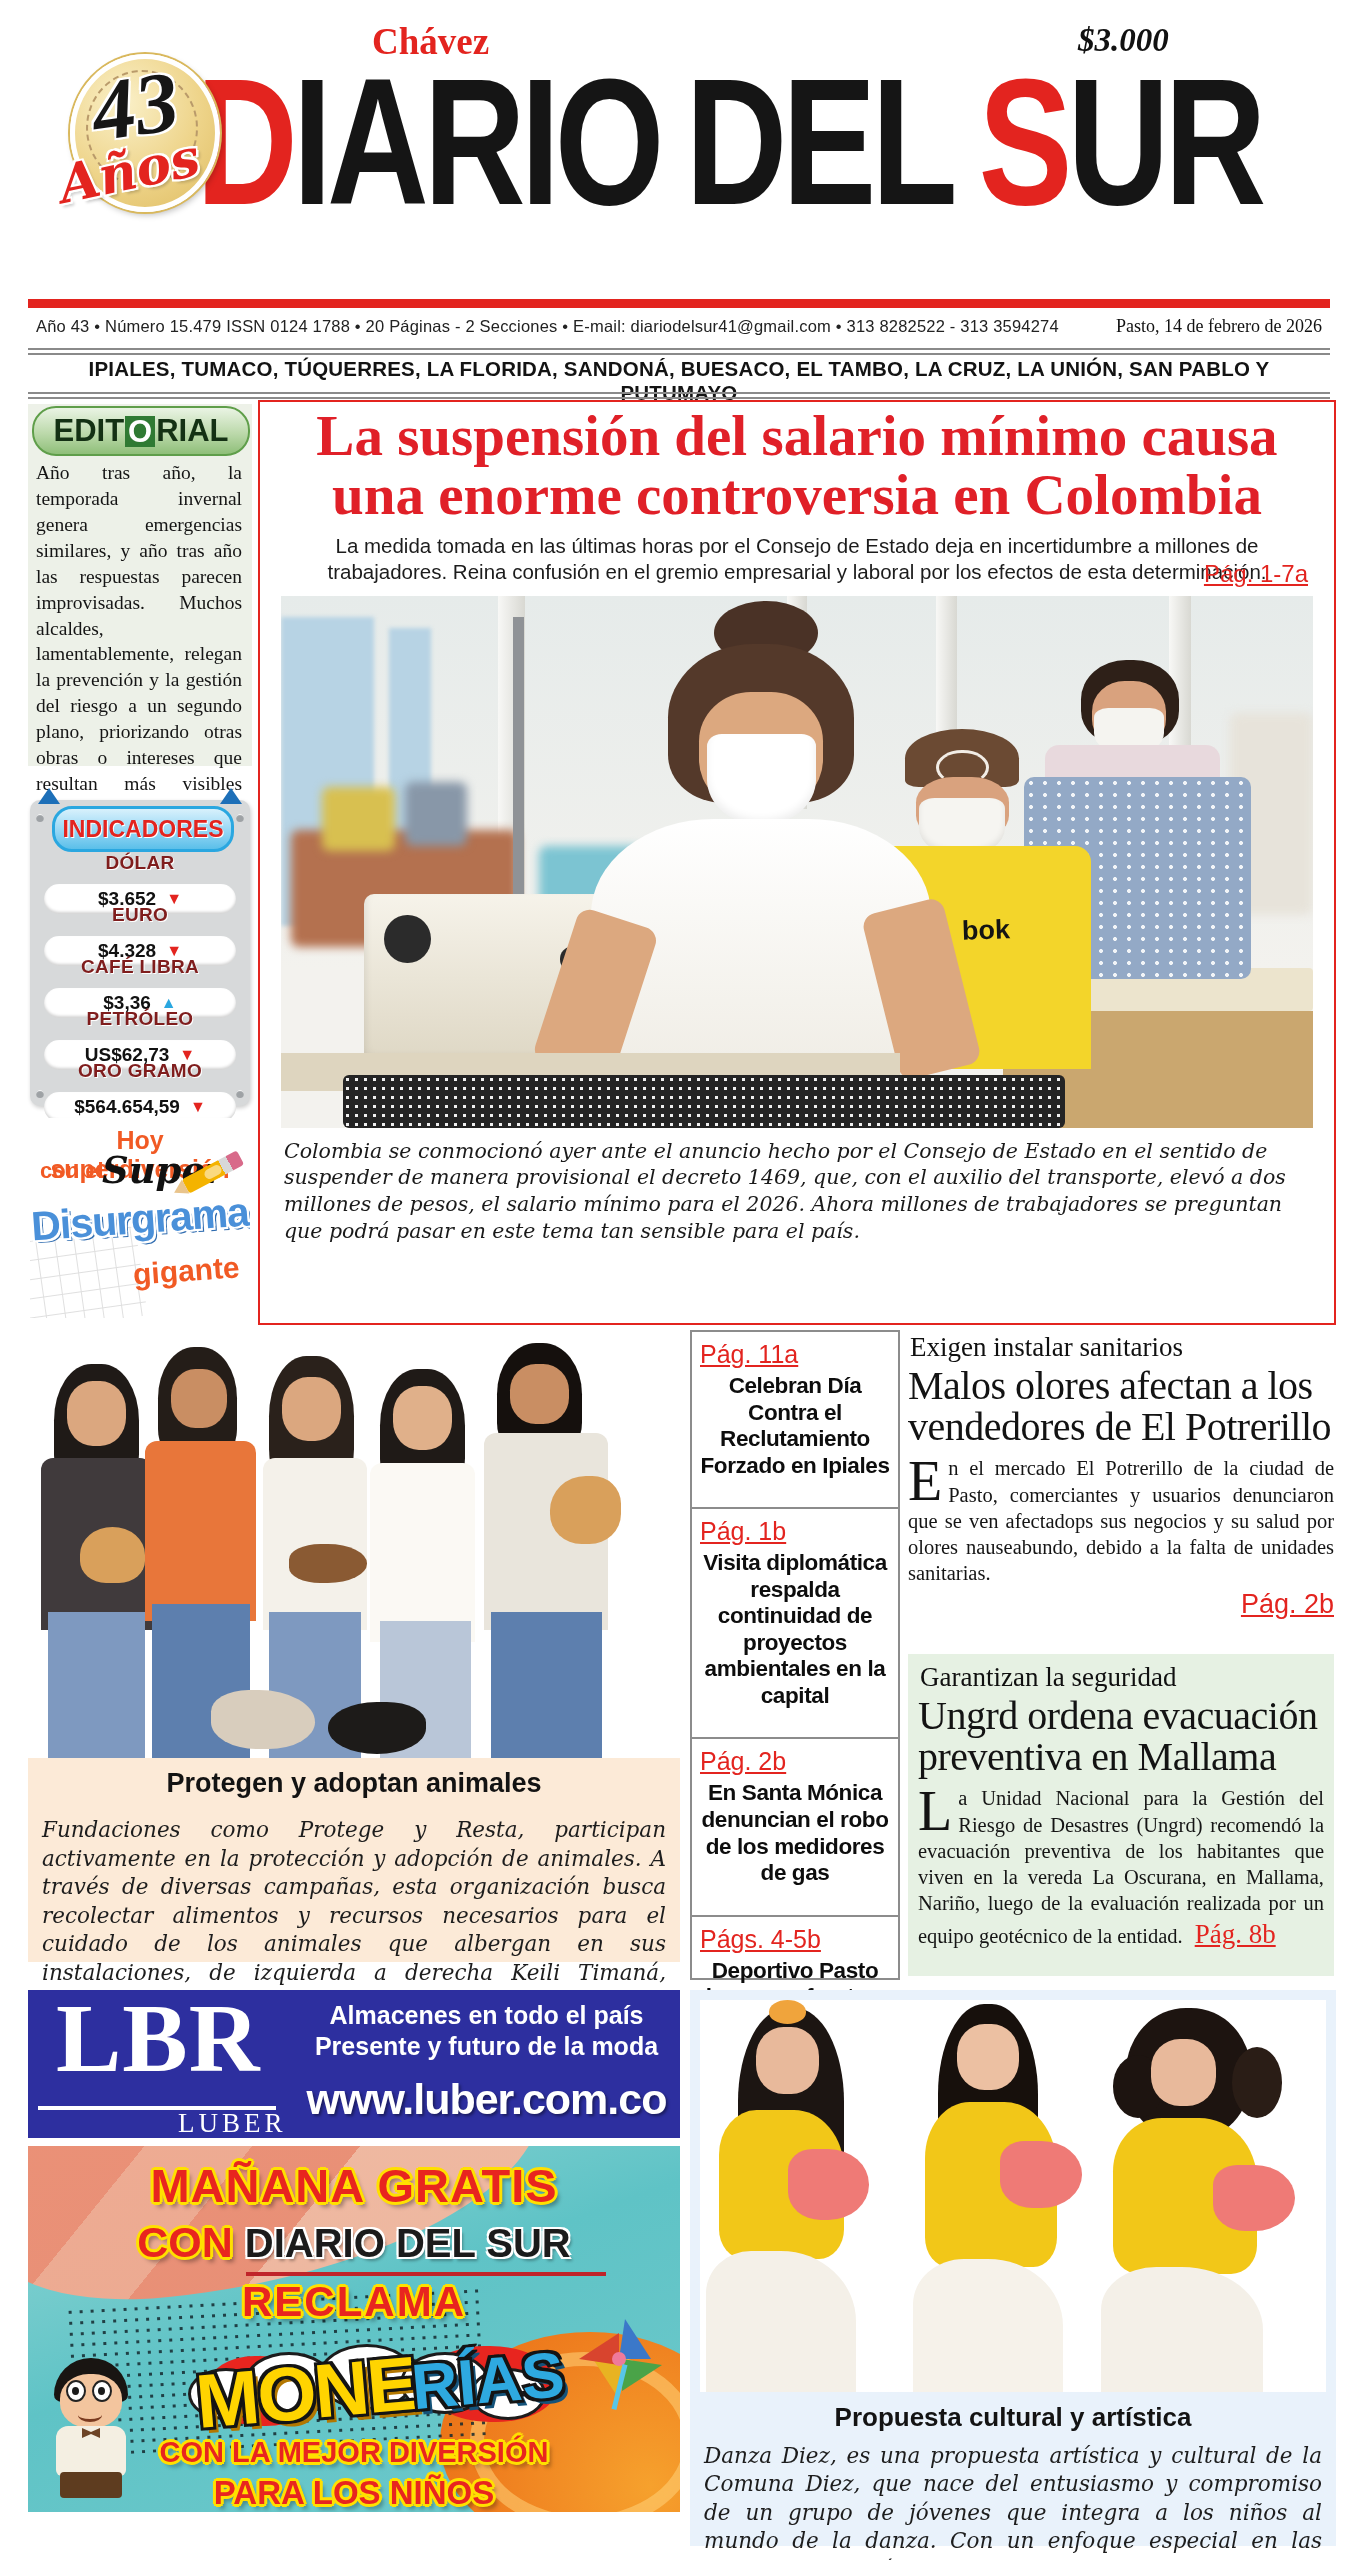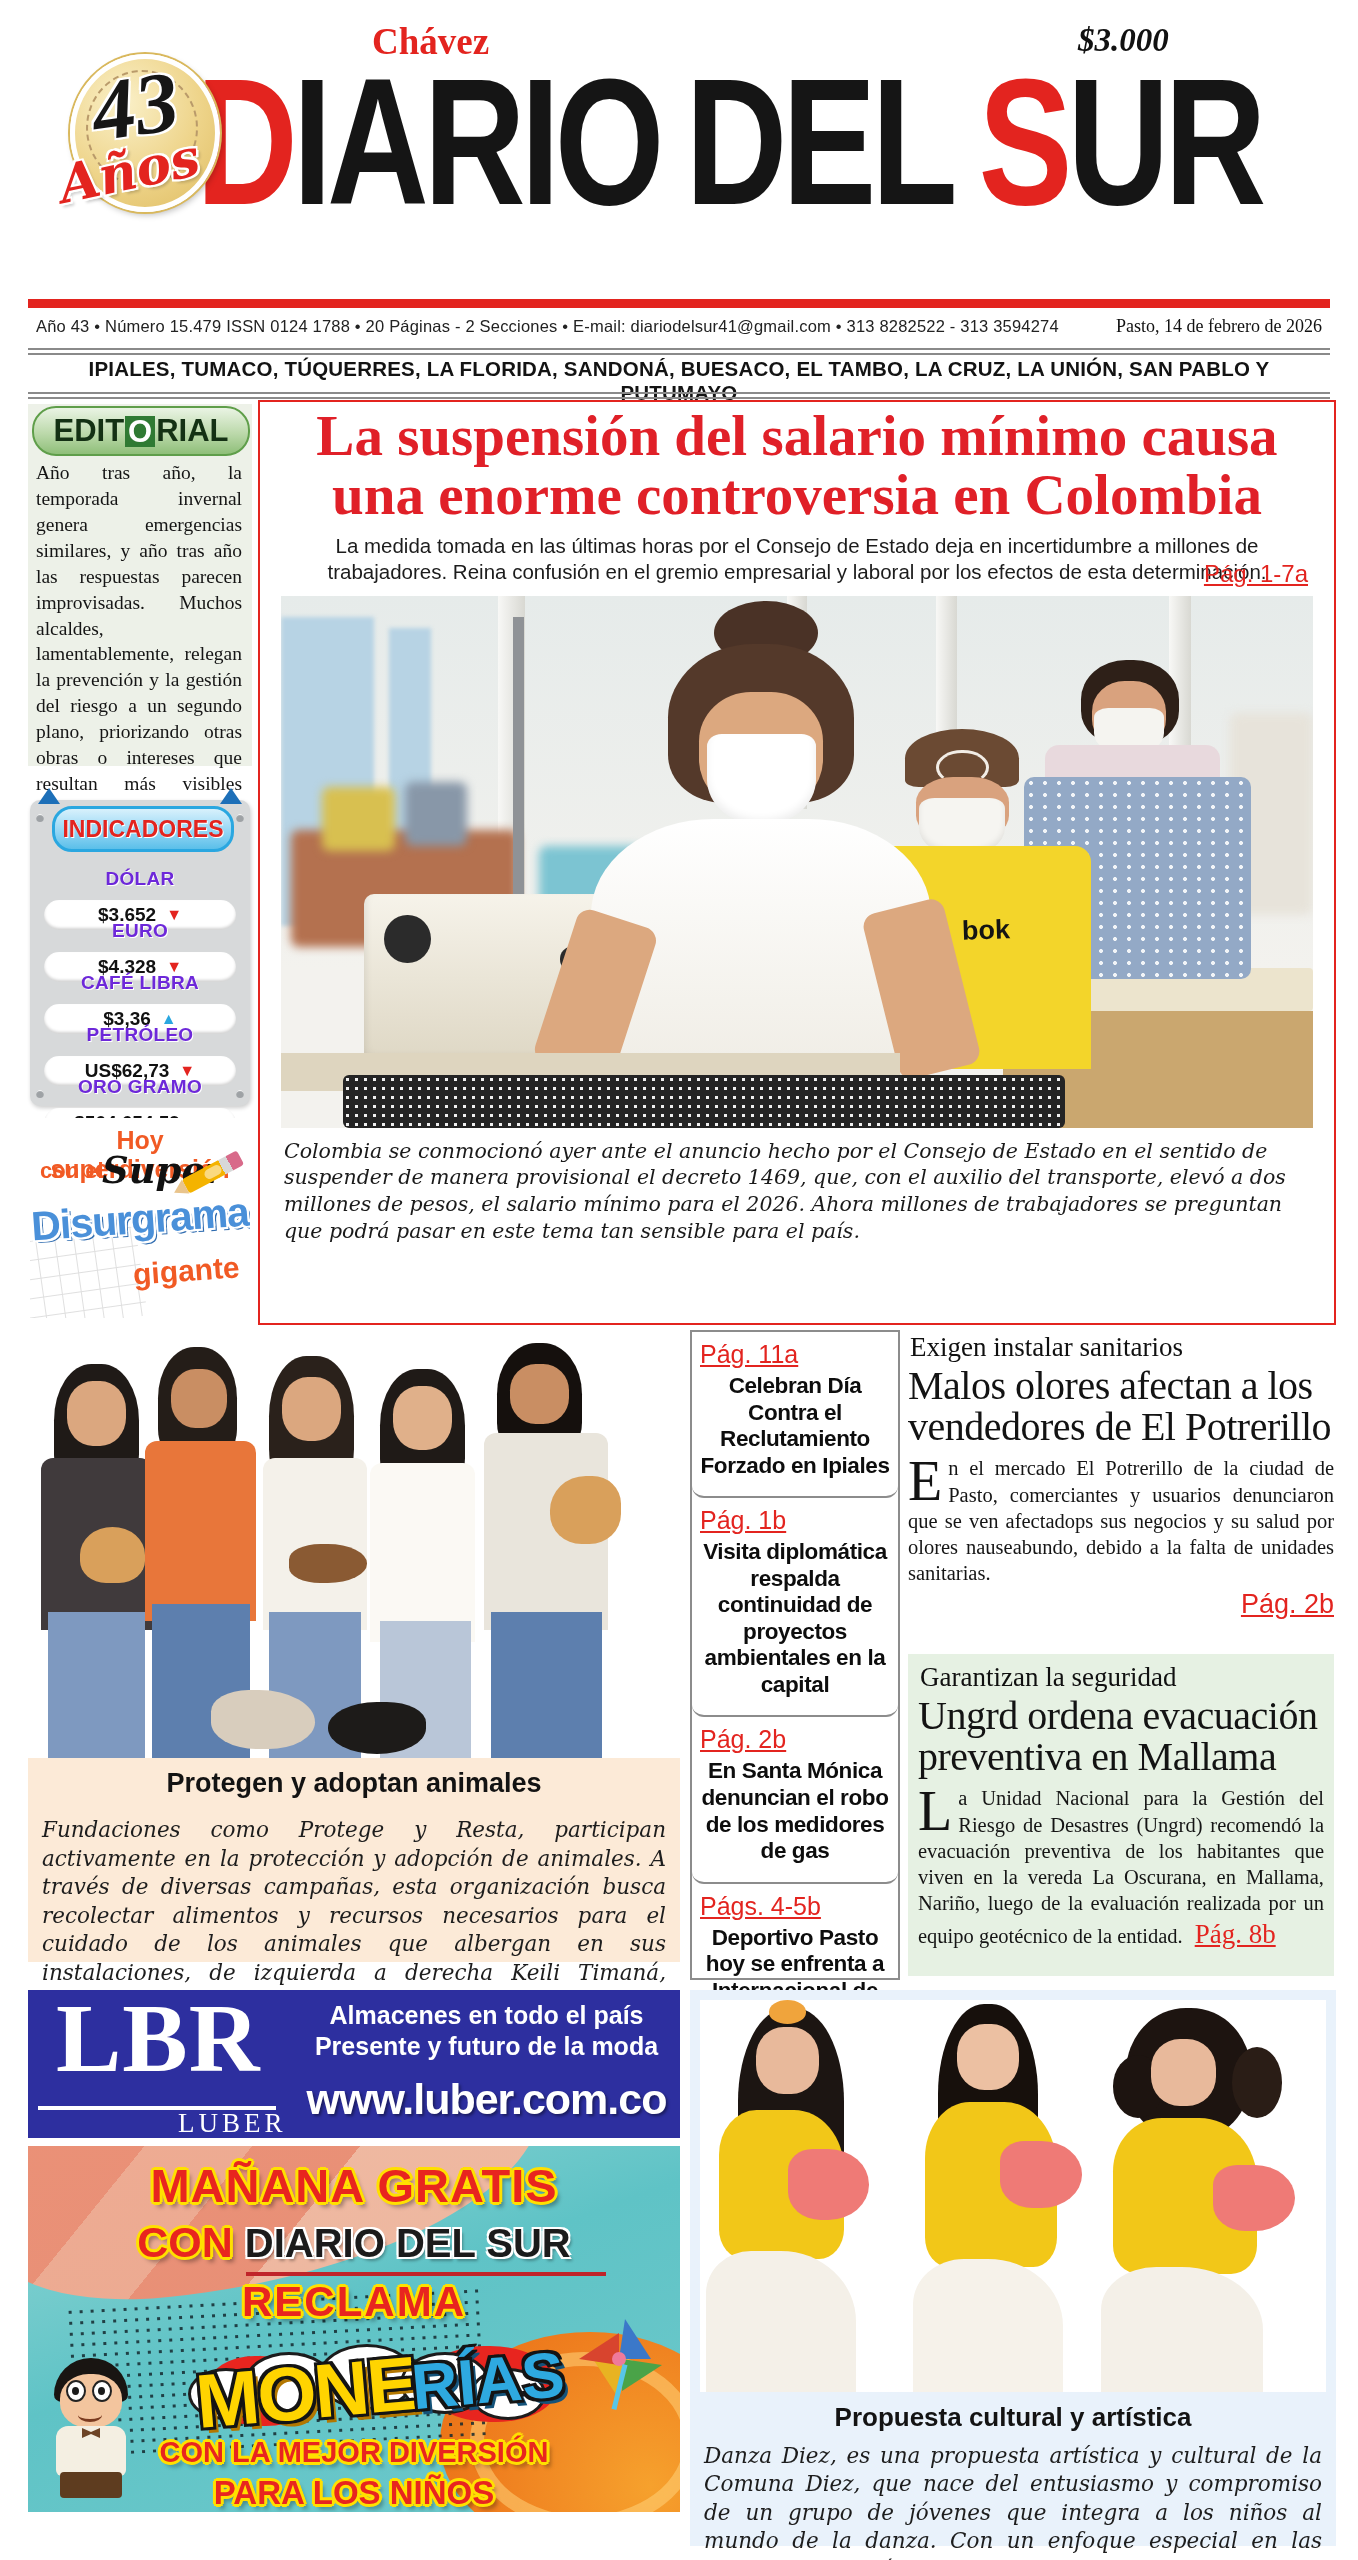--- a/index.html
+++ b/index.html
@@ -31,21 +31,21 @@
   .edi-pill{position:absolute;left:4px;top:2px;width:214px;height:46px;border-radius:24px;background:linear-gradient(180deg,#eaf4e4,#bcd9ab 55%,#8fbf79);border:2px solid #5f9e4a;display:flex;align-items:center;justify-content:center;font-weight:900;font-size:31px;color:#143114;}
   .edi-pill .o{background:#2f7a33;color:#fff;padding:0 3px;margin:0 1px;line-height:1;}
   .edi-body{position:absolute;left:8px;top:56px;width:206px;font-family:"Liberation Serif",serif;font-size:19.5px;line-height:1.33;text-align:justify;color:#151515;}
   .edi-body::first-line{}
   .indicators{left:30px;top:800px;width:220px;height:306px;background:#d7d9da;border-radius:10px;box-shadow:1px 2px 4px rgba(0,0,0,.2);}
   .ind-tri{position:absolute;width:0;height:0;border-left:11px solid transparent;border-right:11px solid transparent;border-bottom:16px solid #1d6fb8;top:-12px;}
   .ind-tri.l{left:8px;} .ind-tri.r{right:8px;}
   .screw{position:absolute;width:8px;height:8px;border-radius:50%;background:#9ea2a5;box-shadow:inset 0 1px 1px #fff;}
   .ind-head{position:absolute;left:22px;top:6px;width:176px;height:40px;border-radius:20px;background:linear-gradient(180deg,#d8f1fc,#8fd4f4 60%,#5bbfe9);border:3px solid #2aa7e0;display:flex;align-items:center;justify-content:center;font-weight:900;font-size:23px;color:#e3241f;text-shadow:1px 1px 0 #fff;}
   .ind-item{position:absolute;left:14px;width:192px;text-align:center;}
-  .ind-label{font-weight:800;font-size:19px;color:#6d28d9;text-shadow:1px 1px 0 #fff;letter-spacing:.3px;margin-top:16px;}
+  .ind-label{font-weight:800;font-size:19px;color:#7f1d1d;text-shadow:1px 1px 0 #fff;letter-spacing:.3px;}
   .ind-pill{margin-top:10px;height:30px;border-radius:15px;background:#fff;box-shadow:inset 0 -2px 3px rgba(0,0,0,.18);display:flex;align-items:center;justify-content:center;gap:10px;font-weight:700;font-size:19px;color:#111;}
   .trend{font-size:16px;line-height:1;}
   .trend.down{color:#e3241f;} .trend.up{color:#2aa7e0;}
   .puzzlead{left:30px;top:1118px;width:220px;height:200px;background:#fff;overflow:hidden;}
   .pz-grid{position:absolute;left:-8px;bottom:-6px;width:120px;height:90px;opacity:.45;transform:rotate(-8deg);background-image:linear-gradient(#b9b9b9 1px,transparent 1px),linear-gradient(90deg,#b9b9b9 1px,transparent 1px);background-size:19px 19px;}
   .pz1{position:absolute;left:0;top:8px;width:100%;text-align:center;font-weight:800;font-size:25px;color:#f15a24;}
   .pz2{position:absolute;left:10px;top:40px;font-weight:800;font-size:22px;color:#f15a24;}
   .pz2b{position:absolute;left:72px;top:30px;font-family:"DejaVu Serif",serif;font-style:italic;font-weight:700;font-size:37px;color:#111;}
   .pencil{position:absolute;left:152px;top:46px;width:62px;height:16px;transform:rotate(-28deg);background:linear-gradient(90deg,#f4b300 0 66%,#d8d8d8 66% 80%,#d86a8a 80%);border-radius:3px;}
   .pencil::before{content:"";position:absolute;left:-13px;top:0;border-top:8px solid transparent;border-bottom:8px solid transparent;border-right:13px solid #e9c48c;}
@@ -64,21 +64,21 @@
   .pm-window{background:#b7d3e4;filter:blur(2px);}
   .pm-post{background:linear-gradient(90deg,#f8f8f6,#d8d8d2);}
   .pm-blur{filter:blur(5px);border-radius:8px;}
   .caption{margin:10px 24px 0 24px;font-family:"DejaVu Serif",serif;font-style:italic;font-size:20.5px;line-height:1.3;color:#1a1a1a;}
   
   .animals{left:28px;top:1330px;width:652px;height:632px;background:#fcead7;}
   .photo-family{position:absolute;left:0;top:0;width:652px;height:428px;background:#fff;overflow:hidden;}
   .animals .title{position:absolute;left:0;top:438px;width:100%;text-align:center;font-weight:800;font-size:27px;color:#131313;}
   .animals .body{position:absolute;left:14px;top:486px;width:624px;font-family:"DejaVu Serif",serif;font-style:italic;font-size:21.5px;line-height:1.33;text-align:justify;color:#1d1d1d;}
   .indexcol{left:690px;top:1330px;width:206px;height:646px;border:2px solid #8c8c8c;background:#fff;}
-  .idx-item{padding:8px 6px 17px 6px;border-bottom:2px solid #8c8c8c;border-radius:12px;}
+  .idx-item{padding:8px 6px 28px 6px;border-bottom:2px solid #8c8c8c;}
   .idx-item:last-child{border-bottom:none;}
   .idx-page{font-size:25px;margin-left:2px;}
   .idx-text{margin-top:4px;text-align:center;font-weight:700;font-size:22.5px;line-height:1.18;letter-spacing:-.4px;color:#0d0d0d;}
   .rightcol-a{left:908px;top:1330px;width:426px;height:316px;background:#fff;}
   .rightcol-b{left:908px;top:1654px;width:426px;height:322px;background:#e6f1e3;}
   .story .kicker2{font-family:"Liberation Serif",serif;font-size:27px;color:#101010;margin:2px 0 0 2px;}
   .story .head2{font-family:"Liberation Serif",serif;font-size:40px;line-height:1.03;color:#131313;margin:2px 0 8px 0;letter-spacing:-.5px;}
   .story .body2{font-family:"Liberation Serif",serif;font-size:20.5px;line-height:1.28;text-align:justify;color:#151515;}
   .dropcap{float:left;font-family:"Liberation Serif",serif;font-size:56px;line-height:.82;margin:4px 6px 0 0;color:#131313;}
   .story .refline{text-align:right;margin-top:2px;}

